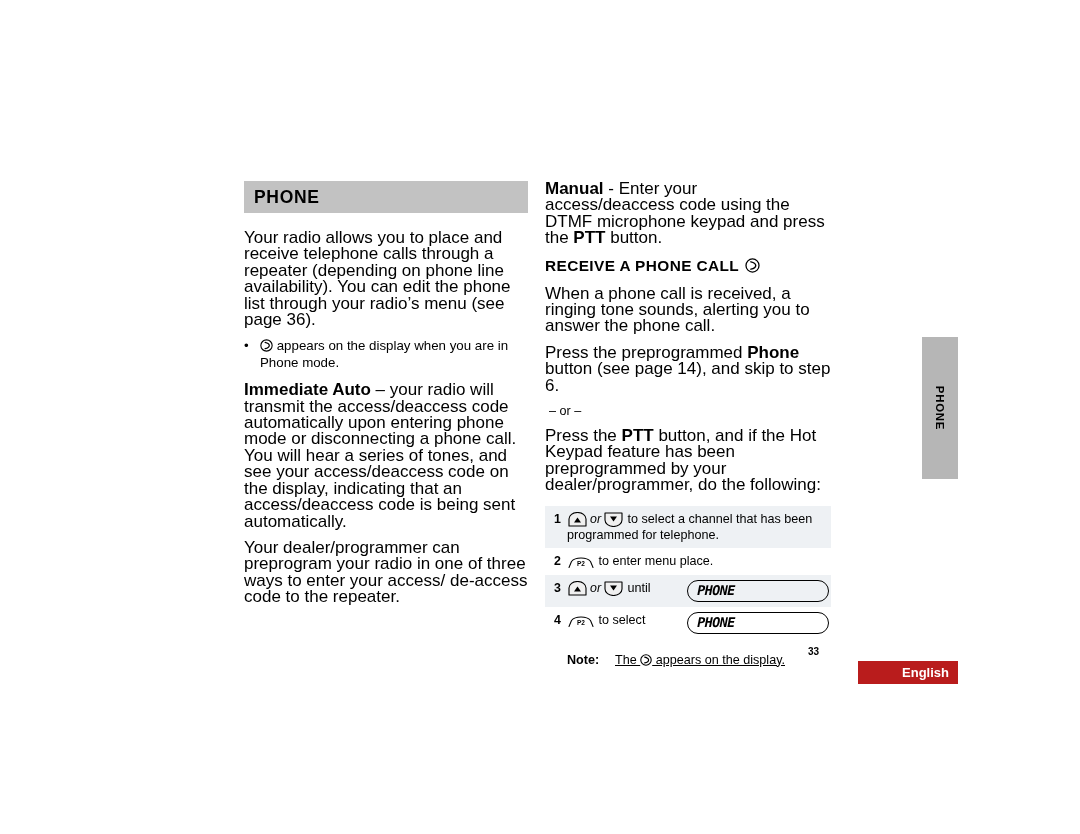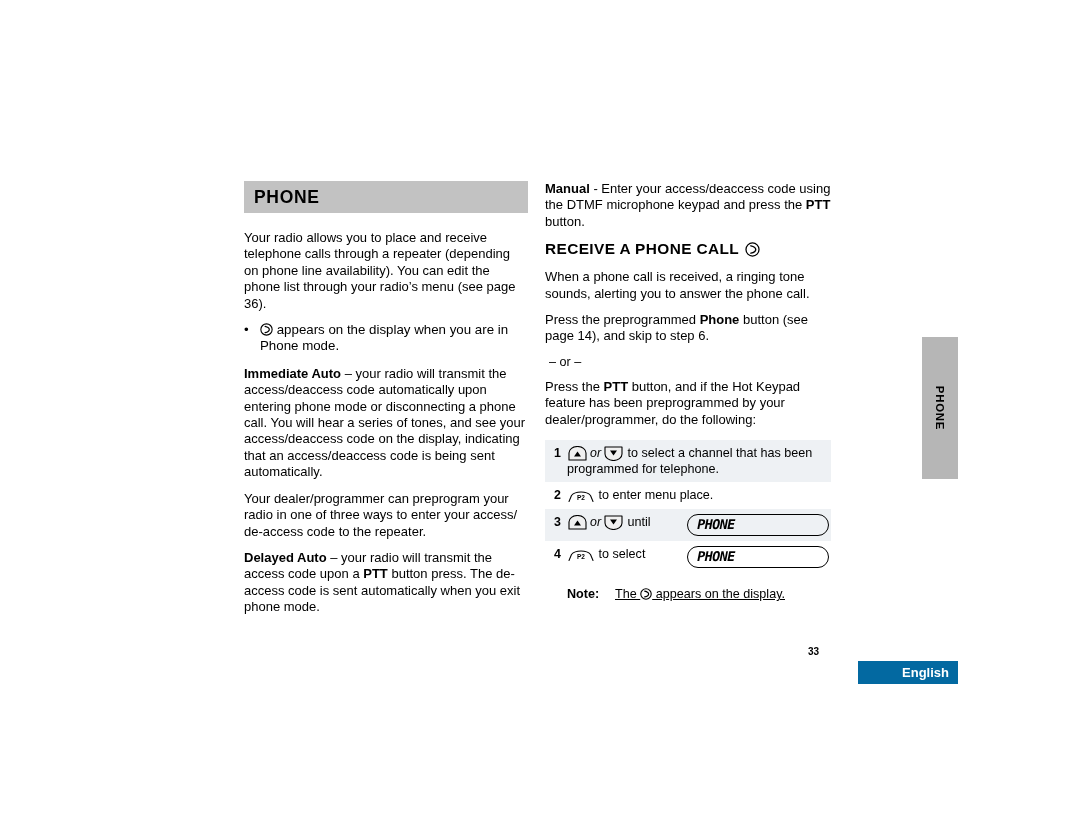--- a/index.html
+++ b/index.html
@@ -46,21 +46,21 @@
     box-sizing: border-box;
   }
   .sec-bar-title {
     font-size: 17.5px;
     font-weight: bold;
     letter-spacing: 0.7px;
   }
 
   
   p.body {
-    font-size: 13px;
+    font-size: 17px;
     line-height: 16.4px;
     margin: 0 0 10px 0;
     text-align: left;
   }
   .b { font-weight: bold; }
 
   
   .bullet-row {
     display: flex;
     font-size: 13.3px;
@@ -211,21 +211,21 @@
     top: 646px;
     font-size: 10px;
     font-weight: bold;
   }
   .lang-box {
     position: absolute;
     left: 858px;
     top: 661px;
     width: 100px;
     height: 23px;
-    background: #0369a1;
+    background: #b91c1c;
     display: flex;
     align-items: center;
     justify-content: flex-end;
     padding-right: 9px;
     box-sizing: border-box;
   }
   .lang-label {
     color: #ffffff;
     font-size: 13px;
     font-weight: bold;
@@ -251,21 +251,20 @@
       <span class="bullet-text"><span class="phone-ico"><svg width="13" height="13" viewBox="0 0 26 26">
               <circle cx="13" cy="13" r="11.3" fill="none" stroke="#000" stroke-width="2.2"></circle>
               <path d="M10.2 6.6 C16.4 8.0 18.6 10.6 18.6 13 C18.6 15.4 16.4 18.0 10.2 19.4" fill="none" stroke="#000" stroke-width="2.4" stroke-linecap="round"></path>
             </svg></span><span> appears on the display when you are in Phone mode.</span></span>
     </div>
 
     <p class="body"><span class="b">Immediate Auto</span><span> – your radio will transmit the access/deaccess code automatically upon entering phone mode or disconnecting a phone call. You will hear a series of tones, and see your access/deaccess code on the display, indicating that an access/deaccess code is being sent automatically.</span></p>
 
     <p class="body">Your dealer/programmer can preprogram your radio in one of three ways to enter your access/ de-access code to the repeater.</p>
 
-    <p class="body"><span class="b">Delayed Auto</span><span> – your radio will transmit the access code upon a </span><span class="b">PTT</span><span> button press. The de-access code is sent automatically when you exit phone mode.</span></p>
 
   </div>
 
   <div class="col-right">
 
     <p class="body"><span class="b">Manual</span><span> - Enter your access/deaccess code using the DTMF microphone keypad and press the </span><span class="b">PTT</span><span> button.</span></p>
 
     <div class="sub-head">
       <span>RECEIVE A PHONE CALL</span>
       <span class="phone-ico">

